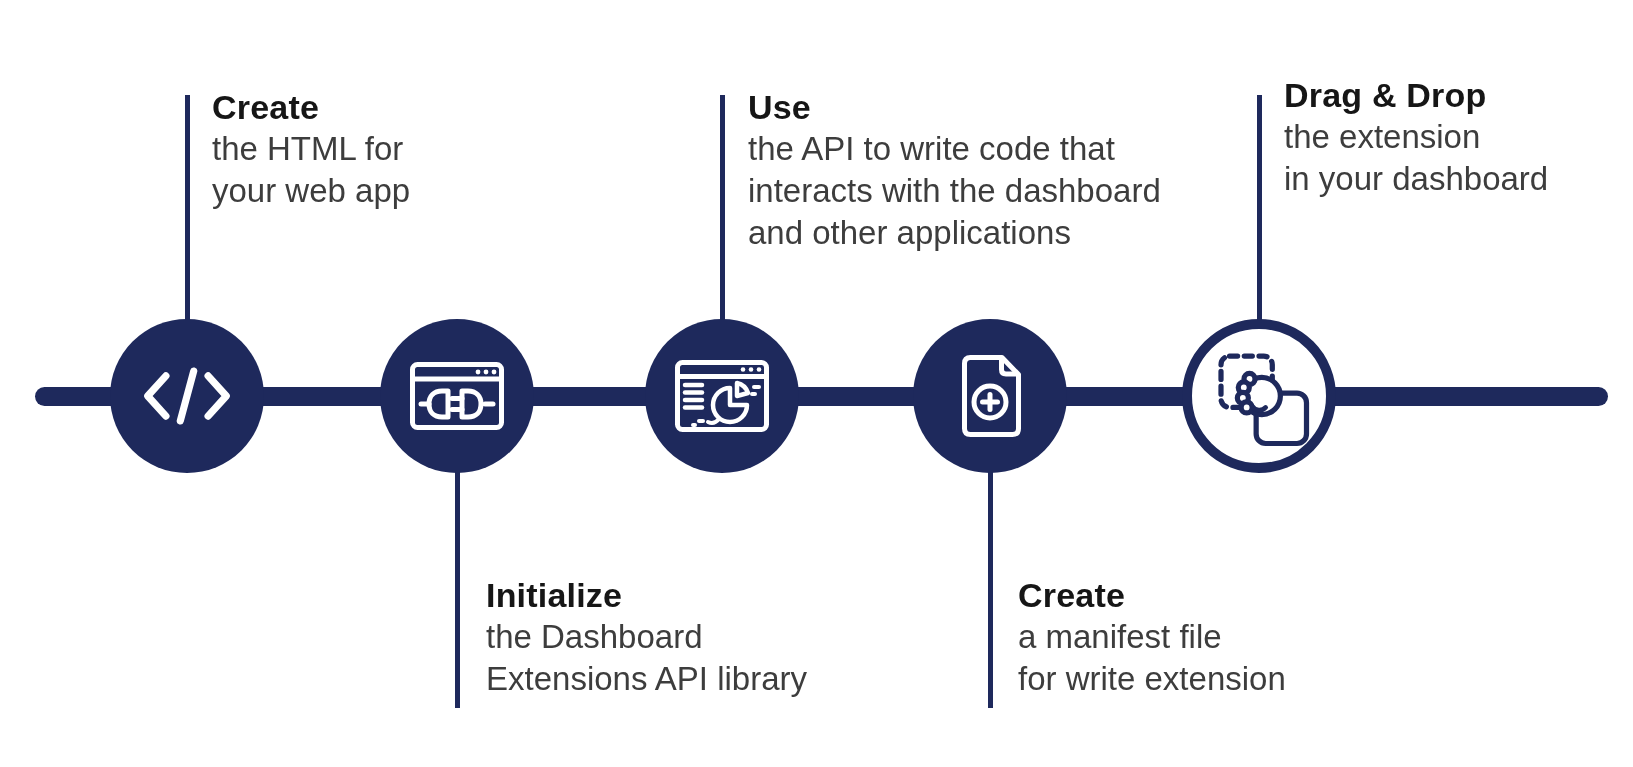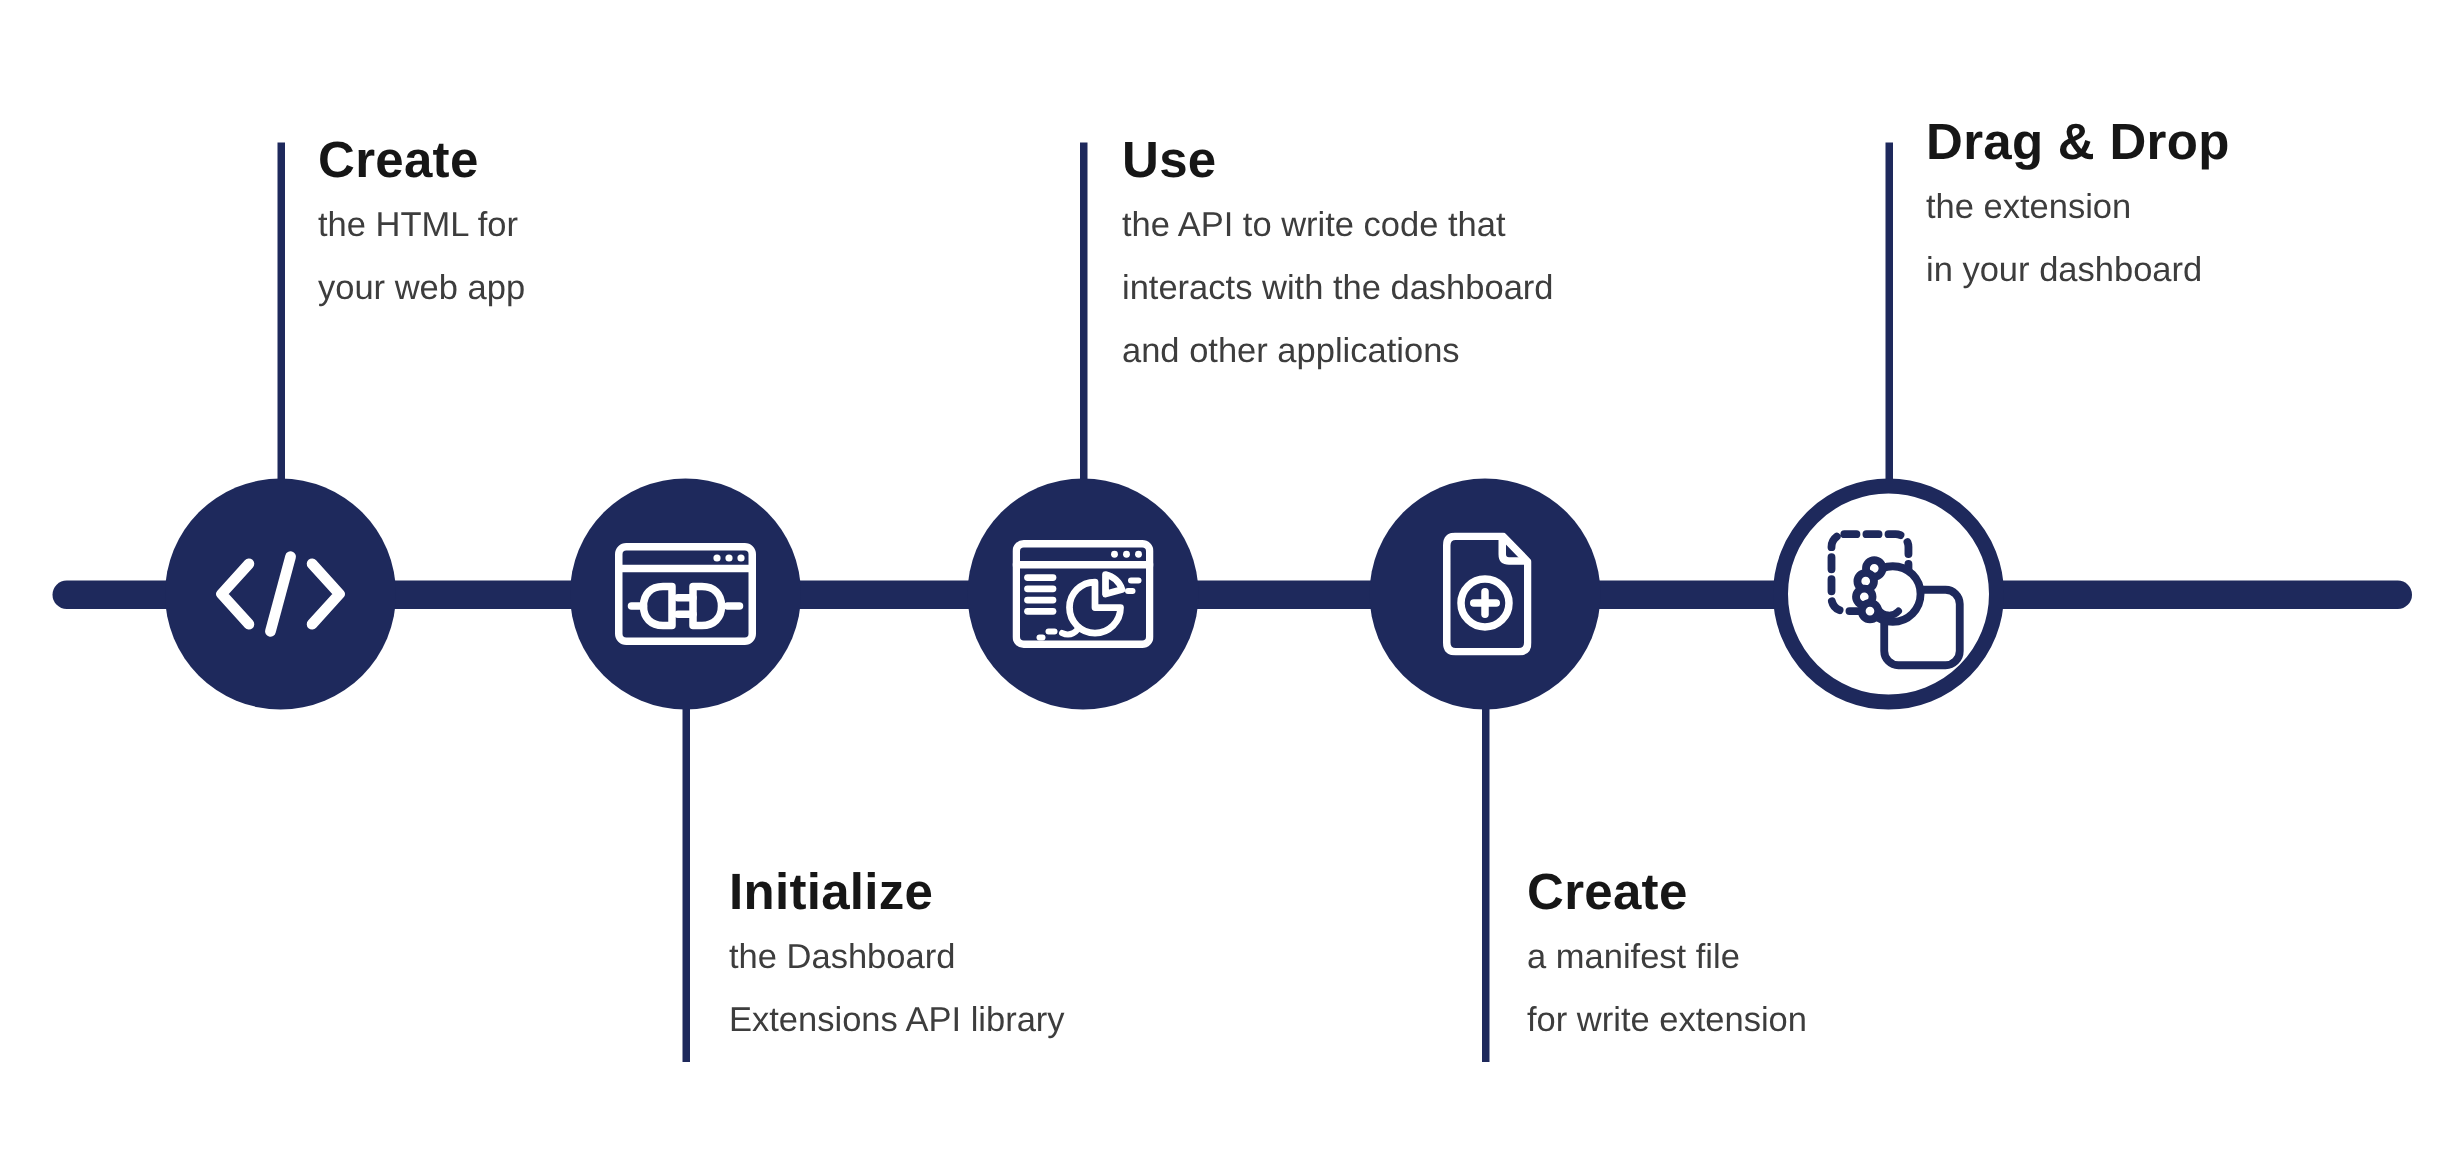--- a/index.html
+++ b/index.html
@@ -33,21 +33,21 @@
   }
   .node.outlined{background:var(--white);border:10px solid var(--navy);color:var(--navy);}
   #node1{left:110px}
   #node2{left:380px}
   #node3{left:645px}
   #node4{left:913px}
   #node5{left:1182px}
 
   .label{position:absolute;}
   .label .title{font-size:34px;font-weight:700;color:var(--heading);line-height:42px;letter-spacing:.2px;}
-  .label .desc{font-size:23px;font-weight:400;color:var(--body);line-height:42px;white-space:pre-line;}
+  .label .desc{font-size:33px;font-weight:400;color:var(--body);line-height:42px;white-space:pre-line;}
   #label1{left:212px;top:86px}
   #label3{left:748px;top:86px}
   #label5{left:1284px;top:74px}
   #label2{left:486px;top:574px}
   #label4{left:1018px;top:574px}
 
   svg.icon{stroke:currentColor;fill:none;stroke-linecap:round;stroke-linejoin:round;display:block;}
 </style>
 </head>
 <body>

